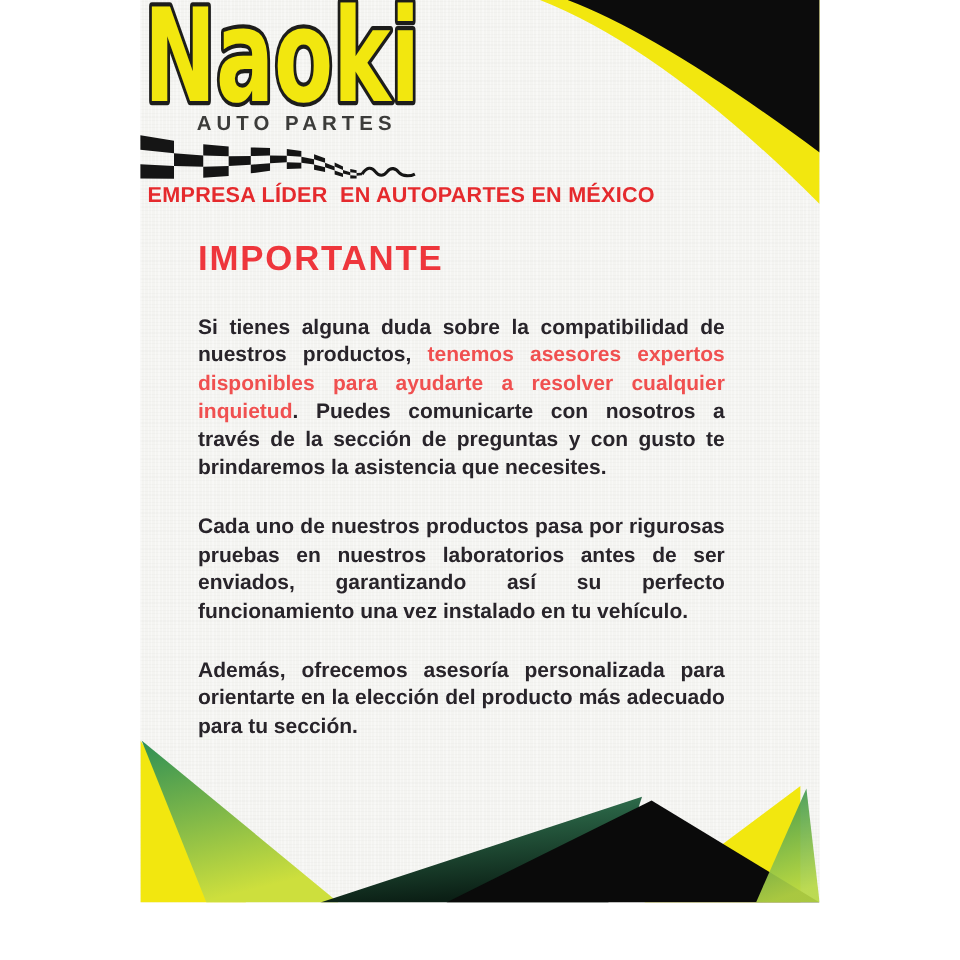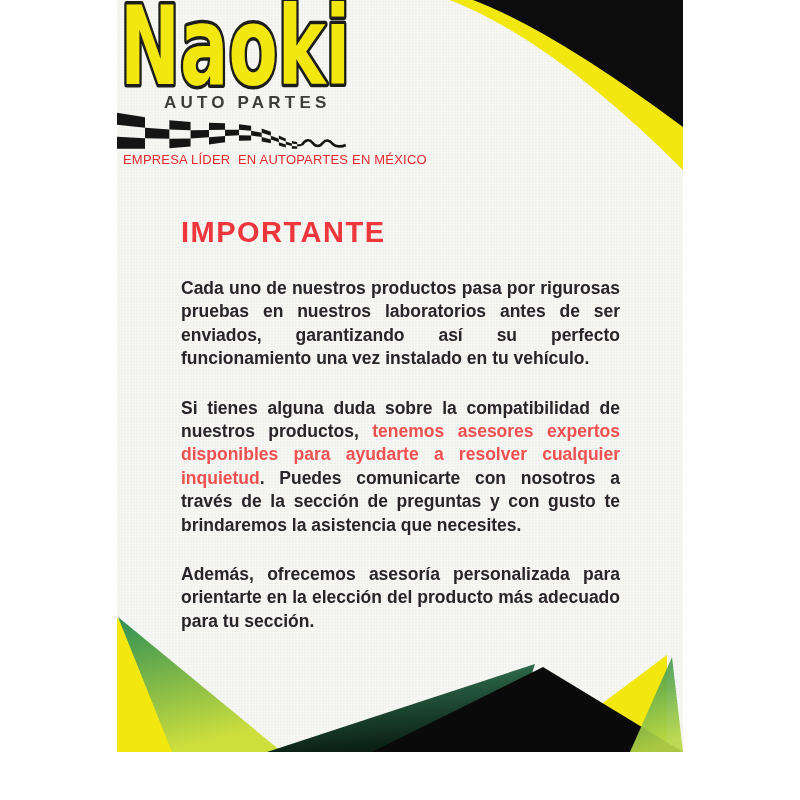--- a/index.html
+++ b/index.html
@@ -16,24 +16,24 @@
   }
   .corner { position:absolute; top:0; right:0; width:233px; height:172px; display:block; }
   .logo-svg { position:absolute; top:0; left:1px; width:243px; height:92px; overflow:visible; }
   .subtext {
     position:absolute; top:93px; left:3px;
     font-weight:700; font-size:17px; letter-spacing:4.2px; color:#3c3c3a;margin-left:44px;
   }
   .flag { position:absolute; top:112px; left:0; width:250px; height:42px; overflow:visible; }
   .tagline {
     position:absolute; top:152px; left:6px;
-    font-weight:400; font-size:13px; letter-spacing:0.2px;
+    font-weight:700; font-size:18px; letter-spacing:0.2px;
     color:#e52a2d; white-space:pre;
   }
-  .content { position:absolute; left:64px; top:200px; width:439px;margin-top:16px; }
+  .content { position:absolute; left:48px; top:200px; width:439px; }
   .content h1 {
     margin:0 0 28px 0; font-size:29px; font-weight:800;
     letter-spacing:1.5px; color:#ee363c;
   }
   .content p {
     margin:0 0 26px 0; font-size:17.5px; line-height:23.4px;
     font-weight:700; color:#28242a; text-align:justify;
   }
   .hl { color:#f05050; }
   .bottom { position:absolute; left:0; bottom:0; width:566px; height:140px; display:block; }
@@ -76,22 +76,22 @@
           <polygon points="174.88548383352355,28.913257900408478 180.15037093516548,29.968485397667067 180.15037093516548,32.24597280314402 174.88548383352355,31.50131177026865" fill="#151515"></polygon>
           <polygon points="174.88548383352355,34.089365640128825 180.15037093516548,34.52346020862097 180.15037093516548,36.80094761409792 174.88548383352355,36.677419509988994" fill="#151515"></polygon>
           <polygon points="180.15037093516548,32.24597280314402 184.73082271359397,32.01668469436377 184.73082271359397,34.02087361118348 180.15037093516548,34.52346020862097" fill="#151515"></polygon>
           <path d="M184.73082271359397,33.018779152773625 c4,-6 8,-6 11,-2 c3,4 7,4 10,0 c3,-4 7,-3 10,1 c3,3 9,3 13,1" fill="none" stroke="#151515" stroke-width="2.6"></path>
         </svg>
       <div class="tagline">EMPRESA LÍDER  EN AUTOPARTES EN MÉXICO</div>
     </header>
 
     <main class="content">
       <h1>IMPORTANTE</h1>
+      <p><span>Si tienes alguna duda sobre la compatibilidad de nuestros productos, </span><span class="hl">tenemos asesores expertos disponibles para ayudarte a resolver cualquier inquietud</span><span>. Puedes comunicarte con nosotros a través de la sección de preguntas y con gusto te brindaremos la asistencia que necesites.</span></p>
       <p>Cada uno de nuestros productos pasa por rigurosas pruebas en nuestros laboratorios antes de ser enviados, garantizando así su perfecto funcionamiento una vez instalado en tu vehículo.</p>
-      <p><span>Si tienes alguna duda sobre la compatibilidad de nuestros productos, </span><span class="hl">tenemos asesores expertos disponibles para ayudarte a resolver cualquier inquietud</span><span>. Puedes comunicarte con nosotros a través de la sección de preguntas y con gusto te brindaremos la asistencia que necesites.</span></p>
       <p>Además, ofrecemos asesoría personalizada para orientarte en la elección del producto más adecuado para tu sección.</p>
     </main>
 
     <svg class="bottom" viewBox="0 0 566 140" aria-hidden="true">
       <defs>
         <linearGradient id="gLeft" x1="0" y1="0" x2="0.3" y2="1">
           <stop offset="0" stop-color="#2e8f55"></stop>
           <stop offset="1" stop-color="#cddf3d"></stop>
         </linearGradient>
         <linearGradient id="gMount" x1="0" y1="0" x2="0.25" y2="1">

